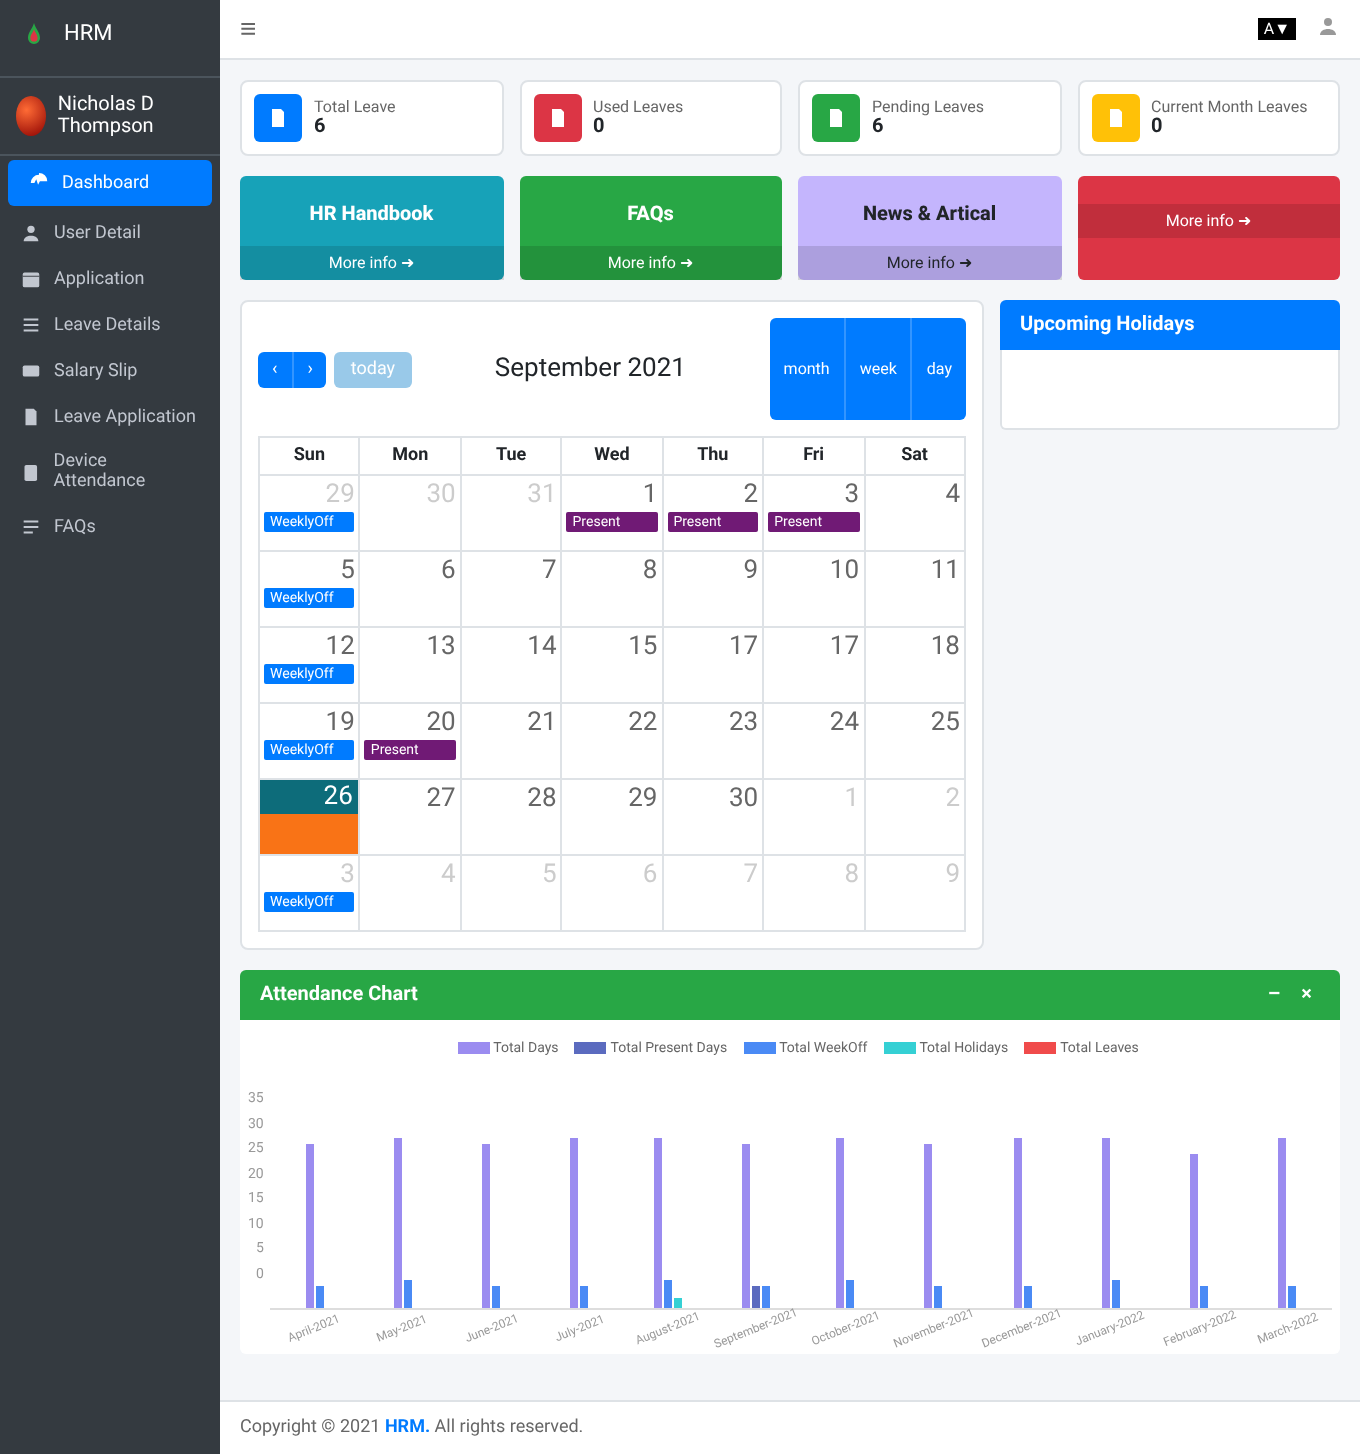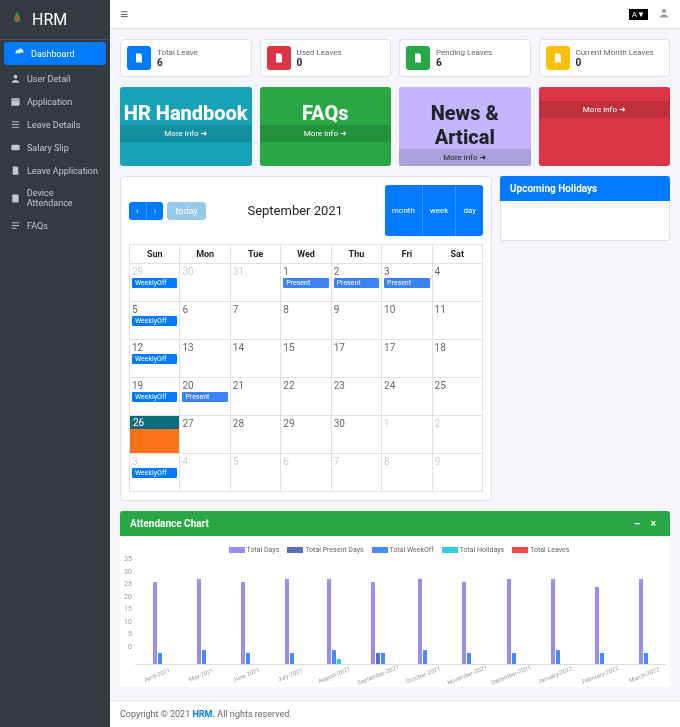--- a/index.html
+++ b/index.html
@@ -1,18 +1,18 @@
 <!DOCTYPE html>
 <html><head>
 <meta charset="utf-8">
 <style>
 *{box-sizing:border-box;margin:0;padding:0;font-family:-apple-system,Segoe UI,Roboto,Arial,sans-serif}
 body{background:#f4f6f9;font-size:11px;color:#212529;width:680px}
 .sidebar{position:fixed;left:0;top:0;bottom:0;width:110px;background:#343a40;color:#c2c7d0}
-.brand{display:flex;align-items:flex-start;padding:10px 8px;border-bottom:1px solid #4b545c;font-size:16px;color:#fff}
+.brand{display:flex;align-items:flex-start;padding:10px 8px;border-bottom:1px solid #4b545c;font-size:11px;color:#fff}
 .brand svg{width:18px;height:18px;margin-right:6px}
 .user{display:flex;align-items:center;padding:8px;border-bottom:1px solid #4b545c;font-size:10px;color:#fff}
 .avatar{width:20px;height:20px;border-radius:50%;background:radial-gradient(circle at 35% 35%,#ff6b35,#8b0000);margin-right:6px}
 .nav-item{display:flex;align-items:center;padding:6px 10px;font-size:9px;color:#c2c7d0;cursor:pointer}
 .nav-item.active{background:#007bff;color:#fff;border-radius:3px;margin:2px 4px}
 .nav-item svg{width:11px;height:11px;margin-right:6px;fill:currentColor}
 .main{margin-left:110px;min-height:727px;display:flex;flex-direction:column}
 .topbar{background:#fff;border-bottom:1px solid #dee2e6;padding:6px 10px;display:flex;justify-content:space-between;align-items:center}
 .topbar-left{font-size:14px;color:#666}
 .topbar-right{display:flex;gap:10px;align-items:center;font-size:10px}
@@ -21,72 +21,76 @@
 .worktime-card b{font-weight:700}
 .punch{background:#007bff;color:#fff;border:none;padding:5px 10px;border-radius:3px;font-size:9px;font-weight:700;cursor:pointer}
 .stats{display:flex;gap:8px;margin-bottom:10px}
 .stat{flex:1;background:#fff;border:1px solid #dee2e6;border-radius:4px;padding:6px;display:flex;align-items:center;gap:6px}
 .stat-icon{width:24px;height:24px;border-radius:3px;display:flex;align-items:center;justify-content:center}
 .stat-icon svg{width:12px;height:12px;fill:#fff}
 .stat-t{font-size:8px;color:#666}
 .stat-v{font-size:10px;font-weight:700}
 .cards{display:flex;gap:8px;margin-bottom:10px}
 .card{flex:1;color:#fff;border-radius:3px;padding:14px 0 0;text-align:center}
-.card h3{font-size:20px;font-weight:800;}
+.card h3{font-size:10px;font-weight:800;margin-bottom:10px}
 .card .more{background:rgba(0,0,0,.12);padding:4px 0;font-size:8px}
 .c1{background:#17a2b8}.c2{background:#28a745}.c3{background:#c4b5fd;color:#212529}.c4{background:#dc3545}
 .row{display:flex;gap:8px}
 .cal-wrap{flex:1;background:#fff;border:1px solid #dee2e6;border-radius:4px;padding:8px}
 .cal-head{display:flex;justify-content:space-between;align-items:center;margin-bottom:8px}
 .btn-grp{display:flex}
 .btn-grp button{background:#007bff;color:#fff;border:none;padding:4px 7px;font-size:9px;cursor:pointer}
 .btn-grp button:first-child{border-radius:3px 0 0 3px}
 .btn-grp button:last-child{border-radius:0 3px 3px 0;border-left:1px solid rgba(255,255,255,.2)}
 .today-btn{background:#6fb3e0;opacity:.7;color:#fff;border:none;padding:4px 8px;margin-left:4px;border-radius:3px;font-size:9px}
 .cal-title{font-size:13px}
 .view-sel button{background:#007bff;color:#fff;border:none;padding:21px 7px;font-size:8px;border-left:1px solid rgba(255,255,255,.2)}
 .view-sel button:first-child{border-radius:3px 0 0 3px;border-left:none}
 .view-sel button:last-child{border-radius:0 3px 3px 0}
 .cal{width:100%;border-collapse:collapse;table-layout:fixed}
 .cal th{font-size:9px;padding:4px;border:1px solid #dee2e6;font-weight:700}
 .cal td{border:1px solid #dee2e6;height:38px;vertical-align:top;padding:2px;font-size:8px;color:#666;position:relative}
-.cal td .dn{text-align:left;font-size:10px}
+.cal td .dn{text-align:right;font-size:13px}
 .cal td.other{color:#ccc}
 .evt{display:block;font-size:7px;color:#fff;padding:1px 3px;margin-top:1px;border-radius:1px}
-.evt.wo{background:#007bff}.evt.pr{background:#3b82f6}
+.evt.wo{background:#007bff}.evt.pr{background:#701a75}
 .cal td.today-cell{background:#f97316}
 .cal td.today-cell .dn{background:#0d6c7a;color:#fff;margin:-2px -2px 0;padding:1px 3px}
 .hol{width:170px}
 .hol-head{background:#007bff;color:#fff;padding:7px 10px;font-size:10px;font-weight:700;border-radius:3px 3px 0 0}
 .hol-body{background:#fff;border:1px solid #dee2e6;border-top:none;height:40px;border-radius:0 0 3px 3px}
 .chart-card{margin-top:10px;border-radius:3px;overflow:hidden}
 .chart-head{background:#28a745;color:#fff;padding:7px 10px;font-size:10px;font-weight:700;display:flex;justify-content:space-between}
 .chart-head span:last-child{letter-spacing:4px}
 .chart-body{background:#fff;padding:10px 4px 4px}
-.legend{text-align:center;font-size:7px;color:#666;margin-bottom:1px}
+.legend{text-align:center;font-size:7px;color:#666;margin-bottom:17px}
 .legend i{display:inline-block;width:16px;height:6px;margin:0 2px 0 8px;vertical-align:middle}
 .chart-area{display:flex;height:110px;align-items:stretch}
 .yaxis{display:flex;flex-direction:column;justify-content:space-between;font-size:7px;color:#999;padding:0 3px 14px 0;text-align:right}
 .bars-wrap{flex:1;display:flex;align-items:flex-end;border-bottom:1px solid #ddd;position:relative;padding-bottom:0}
 .bar-group{flex:1;display:flex;justify-content:center;align-items:flex-end;gap:1px;height:96px;position:relative}
 .bar{width:4px}
 .xlabel{position:absolute;bottom:-14px;left:50%;transform:translateX(-50%) rotate(-22deg);font-size:6px;color:#999;white-space:nowrap;transform-origin:center}
 .footer{background:#fff;border-top:1px solid #dee2e6;padding:8px 10px;font-size:9px;color:#666}
 .footer b{color:#007bff}
 </style>
 </head>
 <body>
 
 <div class="sidebar">
   <div class="brand">
     <svg viewBox="0 0 24 24">
         <path fill="#28a745" d="M12 2c1 4 4 6 4 10a4 4 0 11-8 0c0-4 3-6 4-10z"></path>
         <path fill="#dc3545" d="M12 6c.6 2.4 2.4 3.6 2.4 6a2.4 2.4 0 11-4.8 0c0-2.4 1.8-3.6 2.4-6z"></path>
       </svg>
     <span>HRM</span>
+  </div>
+  <div class="user">
+    <div class="avatar"></div>
+    <span>Nicholas D Thompson</span>
   </div>
   <div id="nav">
       <div class="nav-item active">
         <svg viewBox="0 0 24 24">
           <path d="M12 3a9 9 0 00-9 9h4l2-4 2 6 2-4h8a9 9 0 00-9-9z"></path>
         </svg>
         <span>Dashboard</span>
       </div>
       <div class="nav-item">
         <svg viewBox="0 0 24 24">

